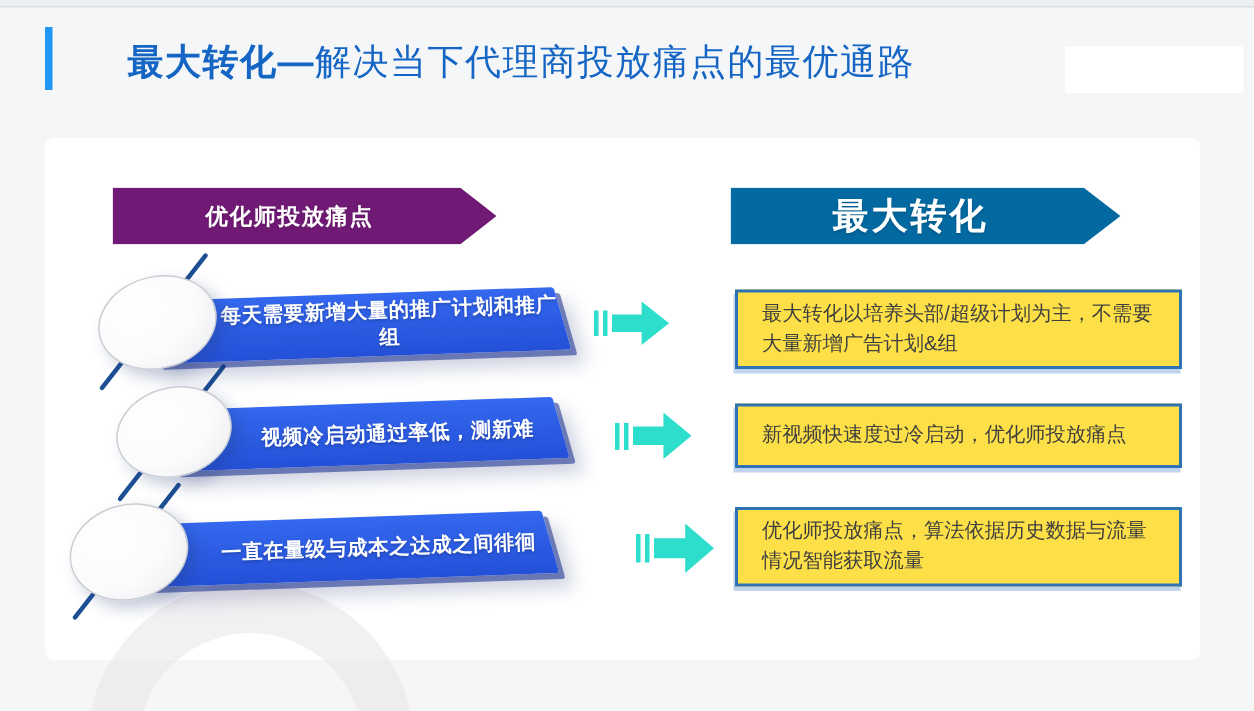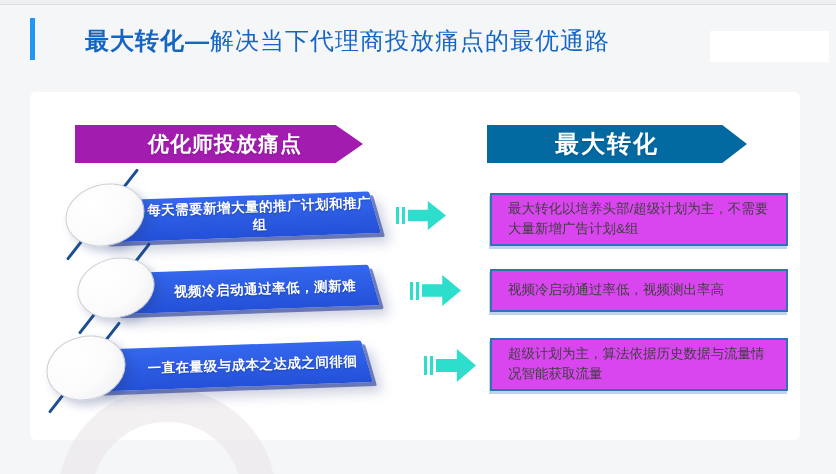--- a/index.html
+++ b/index.html
@@ -25,21 +25,21 @@
   .panel{position:absolute;left:30px;top:92px;width:770px;height:348px;background:#ffffff;border-radius:6px;}
 
   
   .arc{position:absolute;left:58px;top:388px;width:150px;height:150px;border-radius:50%;
        border:34px solid rgba(233,228,231,0.55);z-index:1;}
 
   
   .pennant{position:absolute;height:38px;display:flex;align-items:center;justify-content:center;
            color:#fff;font-weight:bold;z-index:3;
            clip-path:polygon(0 0, 90.5% 0, 100% 50%, 90.5% 100%, 0 100%);}
-  .pennant.left{left:75px;top:125px;width:256px;background:#a21caf;font-size:21px;letter-spacing:1px;padding-left:32px;}
+  .pennant.left{left:75px;top:125px;width:256px;background:#701a75;font-size:15px;letter-spacing:1px;}
   .pennant.right{left:487px;top:125px;width:260px;background:#0369a1;font-size:24px;letter-spacing:2px;}
   .pennant span{padding-right:20px;text-shadow:0 1px 2px rgba(0,0,0,0.15);}
 
   
   .pin{position:absolute;width:3px;height:115px;background:#1d4f93;border-radius:2px;z-index:2;transform:rotate(38deg);}
   .pin.p1{left:101px;top:157px;}
   .pin.p2{left:113px;top:231px;}
   .pin.p3{left:83px;top:310px;}
 
   
@@ -66,21 +66,21 @@
   
   .arrow{position:absolute;display:flex;align-items:center;gap:3px;z-index:3;}
   .arrow .stripe{width:3px;background:#2cdecb;}
   .arrow .head{background:#2cdecb;
     clip-path:polygon(0 30%, 52% 30%, 52% 0, 100% 50%, 52% 100%, 52% 70%, 0 70%);}
   .arrow.a1{left:396px;top:201px;} .arrow.a1 .stripe{height:17px;} .arrow.a1 .head{width:38px;height:29px;}
   .arrow.a2{left:410px;top:275px;} .arrow.a2 .stripe{height:18px;} .arrow.a2 .head{width:39px;height:31px;}
   .arrow.a3{left:424px;top:349px;} .arrow.a3 .stripe{height:19px;} .arrow.a3 .head{width:40px;height:33px;}
 
   
-  .sbox{position:absolute;left:490px;width:298px;background:#d946ef;border:2px solid #2e74b5;
+  .sbox{position:absolute;left:490px;width:298px;background:#fde047;border:2px solid #2e74b5;
         box-sizing:border-box;display:flex;align-items:center;z-index:3;
         box-shadow:-1px 3px 0 rgba(140,175,220,0.55);
         color:#3f3f3f;font-size:13.5px;line-height:1.5;}
   .sbox .txt{padding:4px 12px 4px 16px;}
   .sbox.x1{top:193px;min-height:48px;}
   .sbox.x2{top:269px;min-height:43px;}
   .sbox.x3{top:338px;min-height:50px;}
 </style>
 </head>
 <body>
@@ -124,30 +124,30 @@
   <div class="ribbon b2">
     <div class="txt">视频冷启动通过率低，测新难</div>
   </div>
   <div class="sphere s2"></div>
   <div class="arrow a2">
     <div class="stripe"></div>
     <div class="stripe"></div>
     <div class="head"></div>
   </div>
   <div class="sbox x2">
-    <div class="txt">视频冷启动通过率低，视频测出率高</div>
+    <div class="txt">新视频快速度过冷启动，优化师投放痛点</div>
   </div>
 
   <div class="pin p3"></div>
   <div class="ribbon b3">
     <div class="txt">一直在量级与成本之达成之间徘徊</div>
   </div>
   <div class="sphere s3"></div>
   <div class="arrow a3">
     <div class="stripe"></div>
     <div class="stripe"></div>
     <div class="head"></div>
   </div>
   <div class="sbox x3">
-    <div class="txt">超级计划为主，算法依据历史数据与流量情况智能获取流量</div>
+    <div class="txt">优化师投放痛点，算法依据历史数据与流量情况智能获取流量</div>
   </div>
 
 </div>
 
 </body></html>

